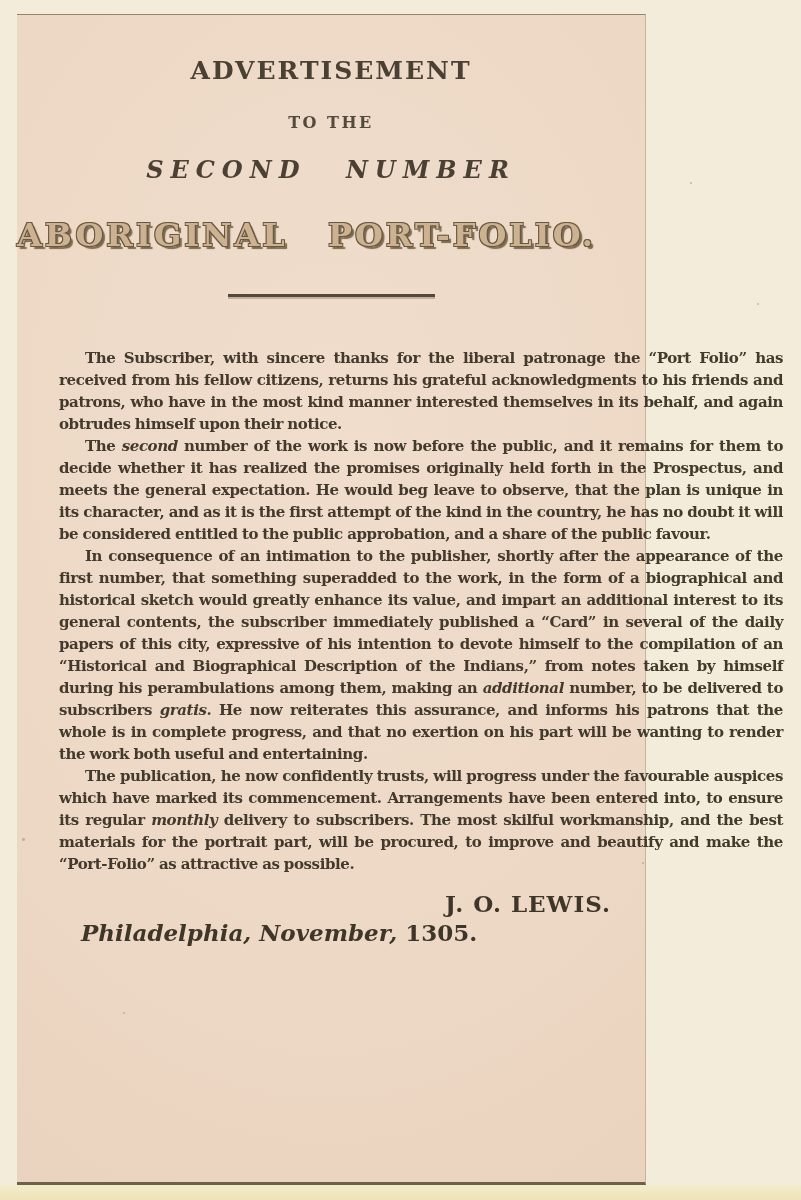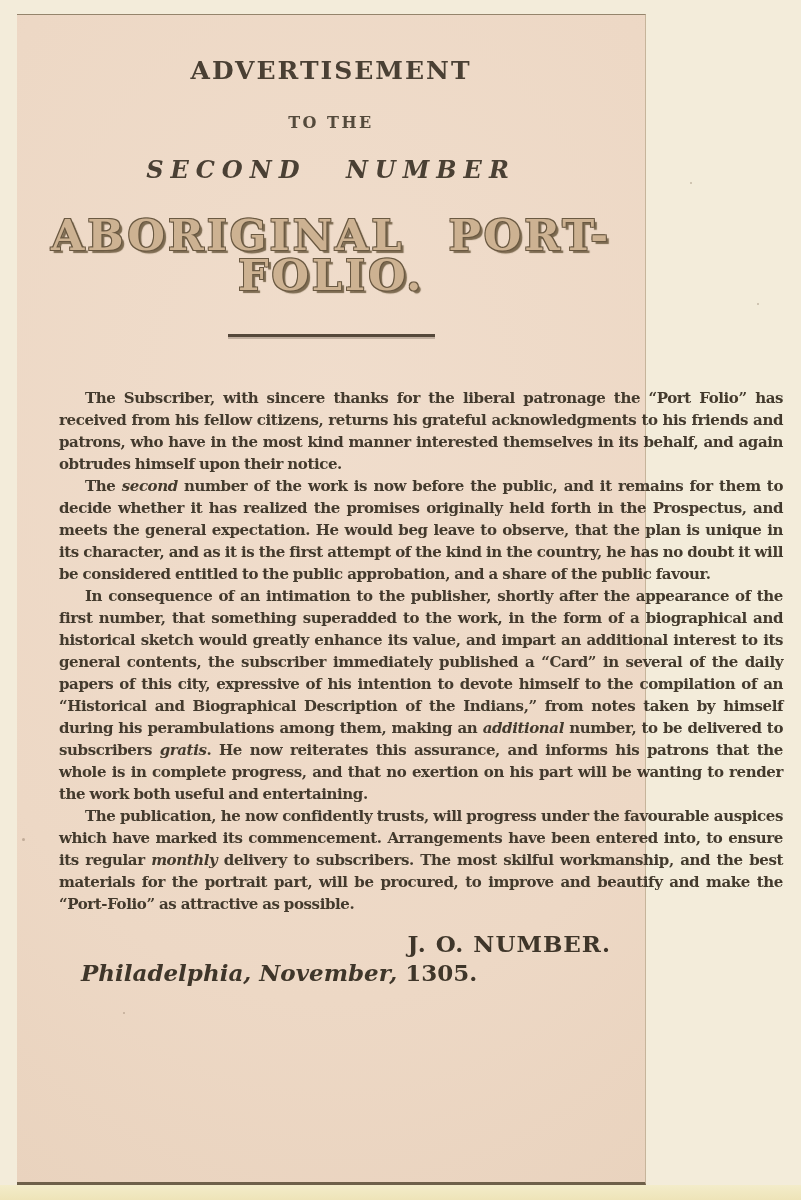--- a/index.html
+++ b/index.html
@@ -61,22 +61,21 @@
     font-size: 24px;
     line-height: 34px;
     font-weight: 700;
     font-style: italic;
     letter-spacing: 7px;
     word-spacing: 24px;
     color: #4a4034;
   }
   .h-ornamental {
     margin-top: 28px;
-    text-align: center;
-    font-size: 43px;
+    font-size: 32px;
     line-height: 40px;
     font-weight: 700;
     letter-spacing: 3px;
     word-spacing: 26px;
     color: #cdb292;
     text-shadow:
       -1px -1px 0 #6a5942,
        1px -1px 0 #6a5942,
       -1px  1px 0 #6a5942,
        1px  1px 0 #6a5942,
@@ -132,21 +131,21 @@
     <div class="rule"></div>
   </header>
 
   <main class="bodytext" id="paragraphs">
       <p class="para"><span>The Subscriber, with sincere thanks for the liberal patronage the “Port Folio” has received from his fellow citizens, returns his grateful acknowledgments to his friends and patrons, who have in the most kind manner interested themselves in its behalf, and again obtrudes himself upon their notice.</span></p>
       <p class="para"><span>The </span><em>second</em><span> number of the work is now before the public, and it remains for them to decide whether it has realized the promises originally held forth in the Prospectus, and meets the general expectation. He would beg leave to observe, that the plan is unique in its character, and as it is the first attempt of the kind in the country, he has no doubt it will be considered entitled to the public approbation, and a share of the public favour.</span></p>
       <p class="para"><span>In consequence of an intimation to the publisher, shortly after the appearance of the first number, that something superadded to the work, in the form of a biographical and historical sketch would greatly enhance its value, and impart an additional interest to its general contents, the subscriber immediately published a “Card” in several of the daily papers of this city, expressive of his intention to devote himself to the compilation of an “Historical and Biographical Description of the Indians,” from notes taken by himself during his perambulations among them, making an </span><em>additional</em><span> number, to be delivered to subscribers </span><em>gratis</em><span>. He now reiterates this assurance, and informs his patrons that the whole is in complete progress, and that no exertion on his part will be wanting to render the work both useful and entertaining.</span></p>
       <p class="para"><span>The publication, he now confidently trusts, will progress under the favourable auspices which have marked its commencement. Arrangements have been entered into, to ensure its regular </span><em>monthly</em><span> delivery to subscribers. The most skilful workmanship, and the best materials for the portrait part, will be procured, to improve and beautify and make the “Port-Folio” as attractive as possible.</span></p>
     </main>
 
-  <div class="signature">J. O. NUMBER.</div>
+  <div class="signature">J. O. LEWIS.</div>
   <div class="dateline" id="dateline"><em>Philadelphia, November, </em><span>1305.</span></div>
 </div>
 
 <div class="bottom-strip"></div>
 
 <div class="speck" style="left:22px; top:838px;"></div>
 <div class="speck" style="left:757px; top:303px; width:2px; height:2px;"></div>
 <div class="speck" style="left:690px; top:182px; width:2px; height:2px;"></div>
 <div class="speck" style="left:123px; top:1012px; width:2px; height:2px;"></div>
 <div class="speck" style="left:642px; top:862px; width:2px; height:2px;"></div>

